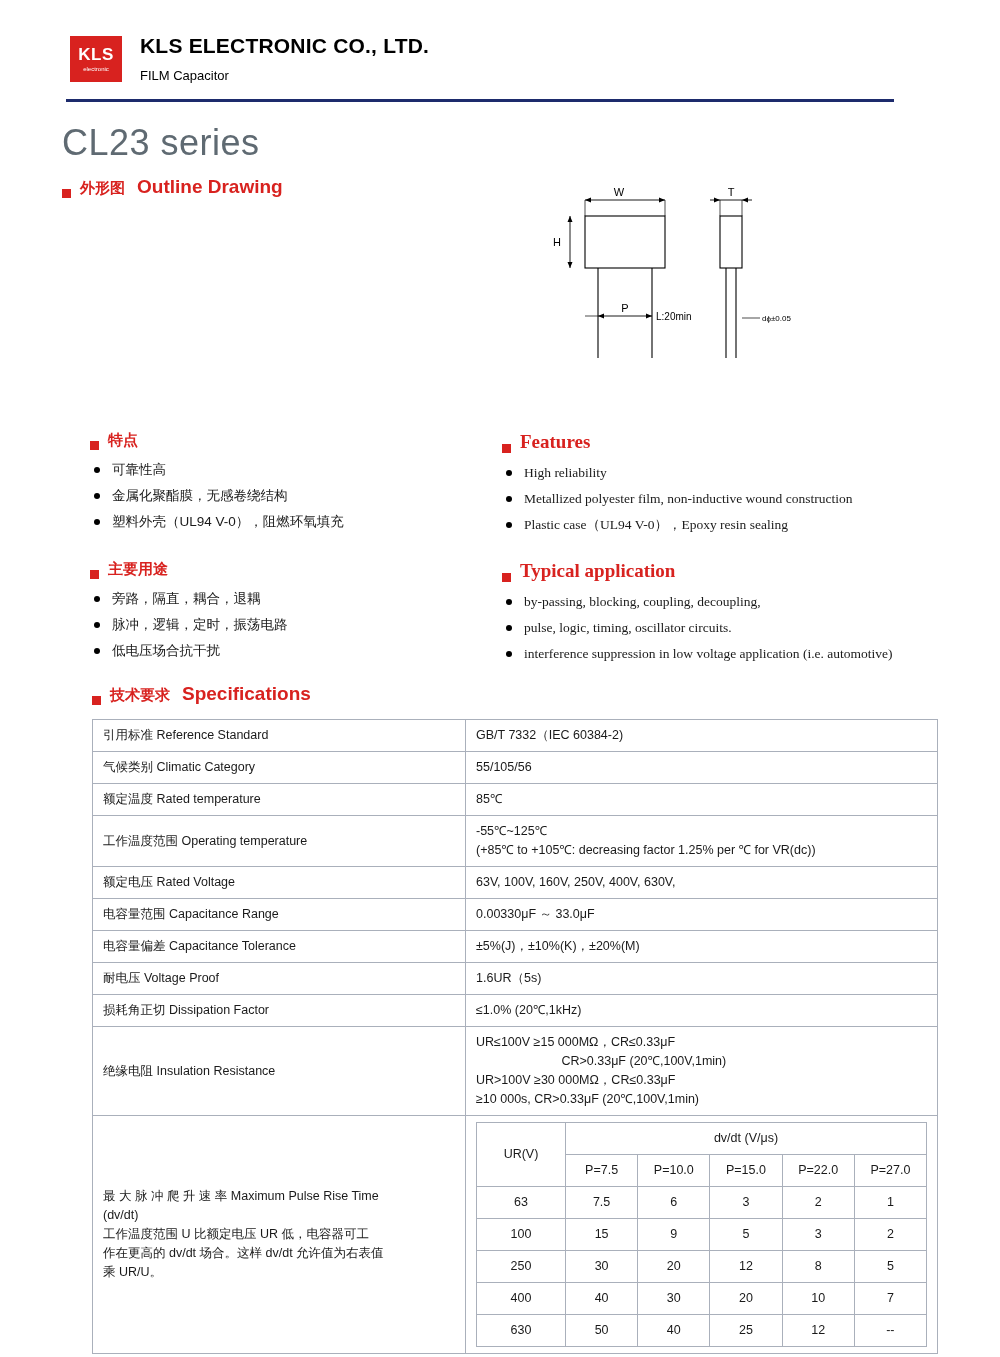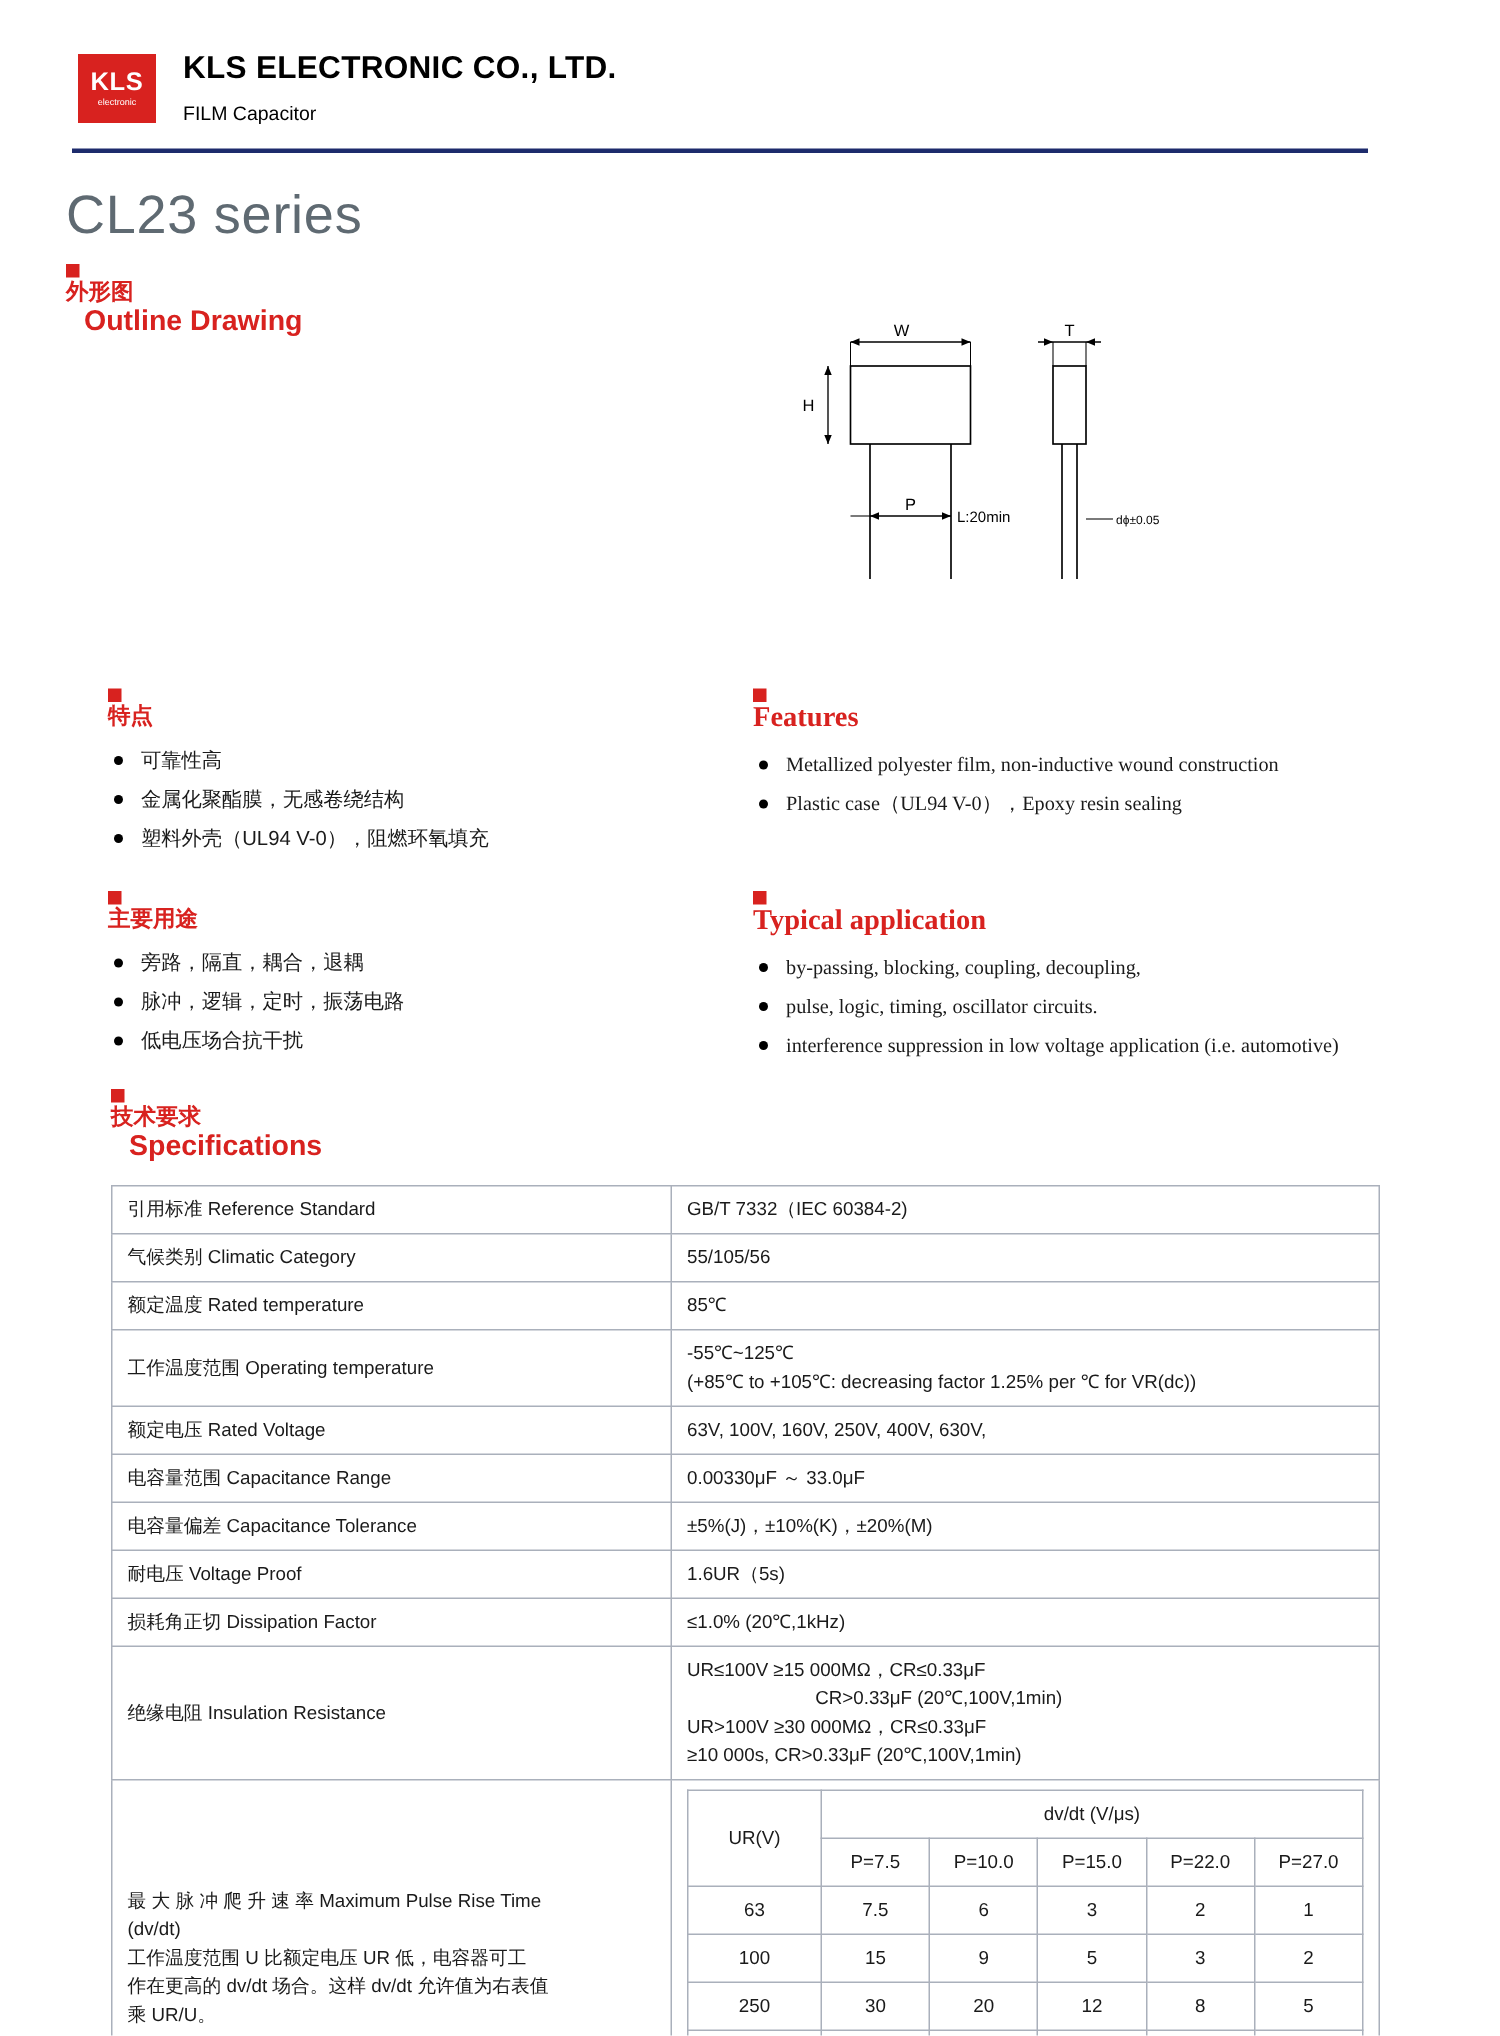--- a/index.html
+++ b/index.html
@@ -13,21 +13,21 @@
     font-family: "Liberation Sans", sans-serif;
     color: #000000;
     position: relative;
     overflow: hidden;
   }
   .page {
     position: relative;
     width: 944px;
     height: 1357px;
     box-sizing: border-box;
-    padding: 0 22px;
+    padding: 0 40px;
   }
 
   
   .header {
     position: relative;
     display: flex;
     align-items: center;
     padding-top: 34px;
     padding-left: 30px;
   }
@@ -93,24 +93,23 @@
   .series-sub .cn {
     font-size: 16.5px;
   }
   .series-sub .en {
     margin-left: 22px;
   }
 
   
   .sec-head {
     display: flex;
-    align-items: flex-start;
+    align-items: flex-end;
     margin-left: 22px;
     margin-top: 12px;
-    flex-direction: column;
   }
   .sq {
     width: 9px;
     height: 9px;
     background: #d8221f;
     margin-right: 9px;
     flex: none;
   }
   .sec-head .cn {
     color: #d8221f;
@@ -295,20 +294,21 @@
         <li>金属化聚酯膜，无感卷绕结构</li>
         <li>塑料外壳（UL94 V-0），阻燃环氧填充</li>
       </ul>
     </div>
     <div class="col right">
       <div class="sec-head sub r" style="margin-left:0">
         <span class="sq"></span>
         <span class="en" style="margin-left:0">Features</span>
       </div>
       <ul class="bullets">
+        <li>High reliability</li>
         <li>Metallized polyester film, non-inductive wound construction</li>
         <li>Plastic case（UL94 V-0），Epoxy resin sealing</li>
       </ul>
     </div>
   </div>
 
   <div class="two-col" style="margin-top:10px">
     <div class="col left">
       <div class="sec-head sub" style="margin-left:0">
         <span class="sq"></span>

